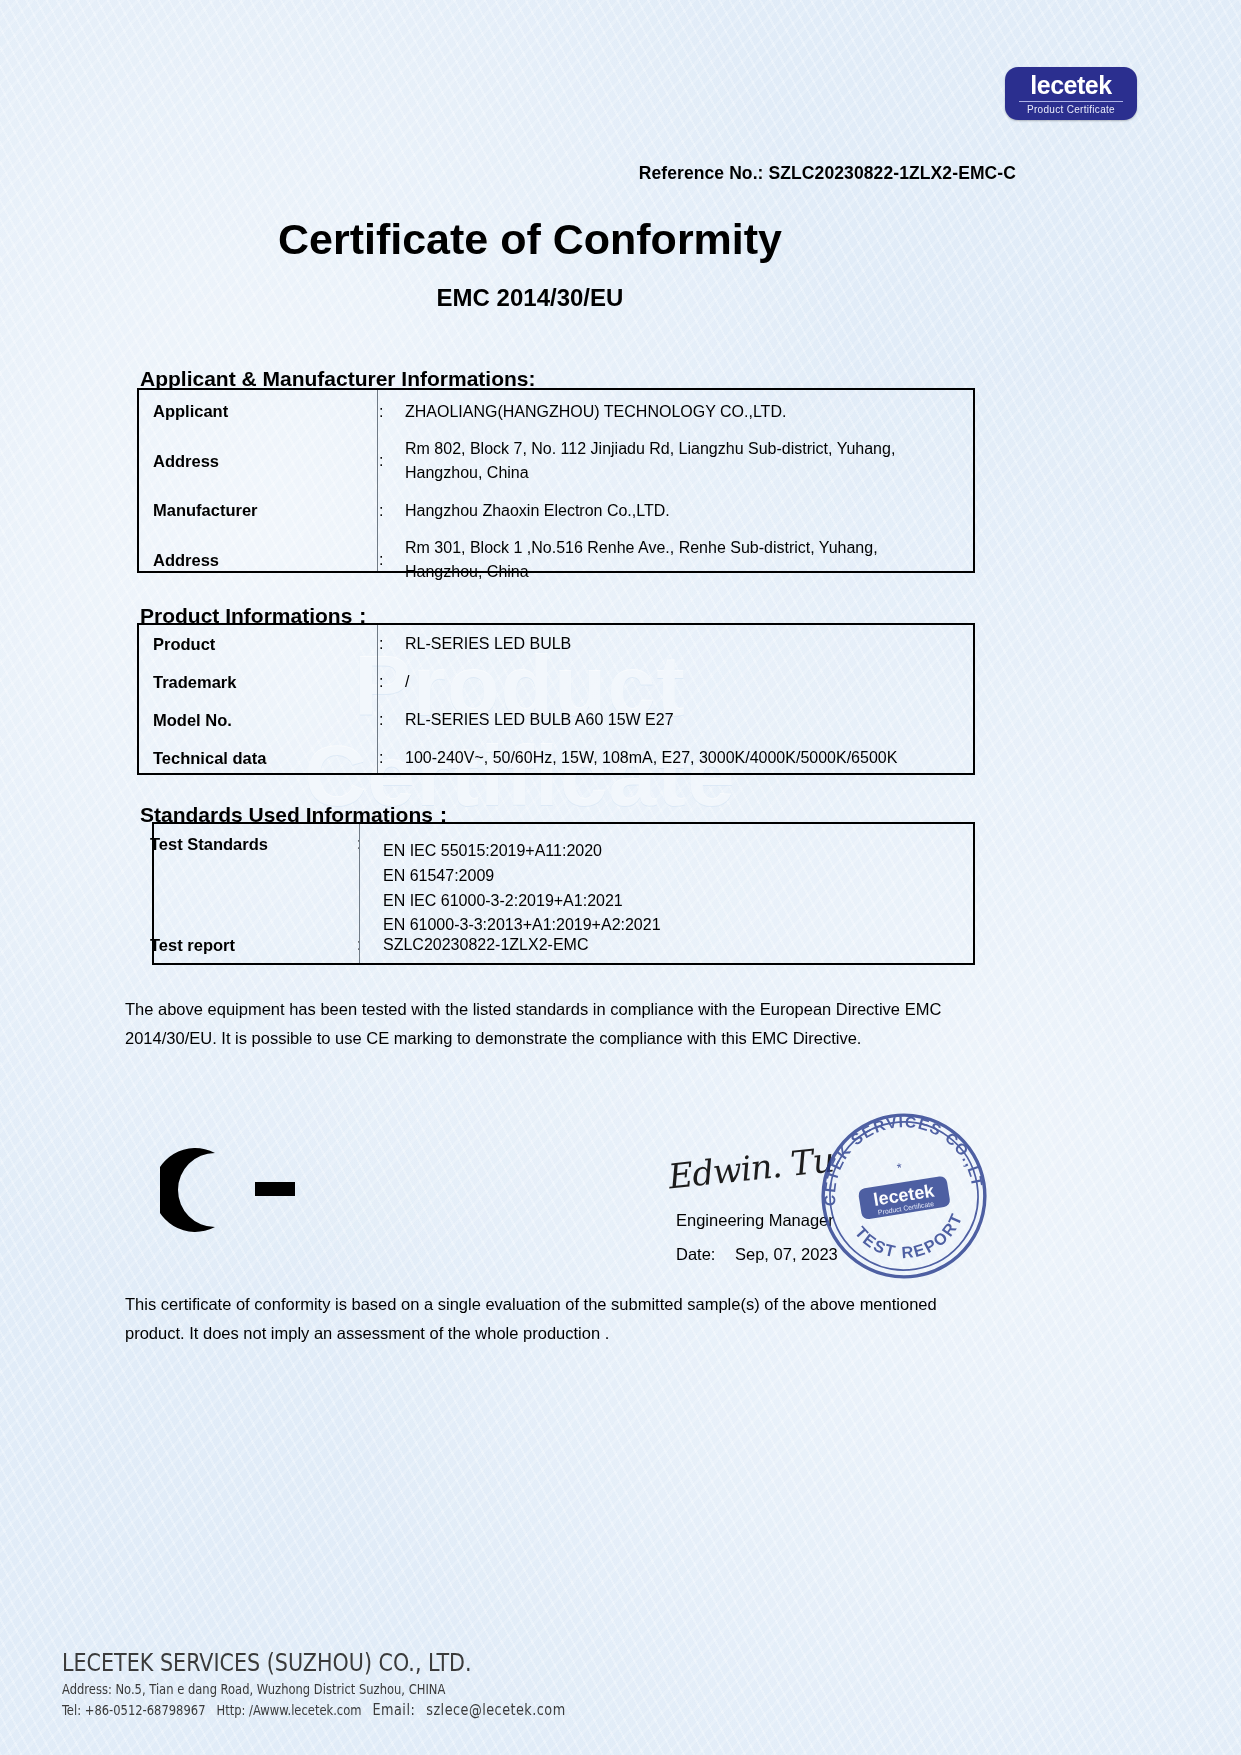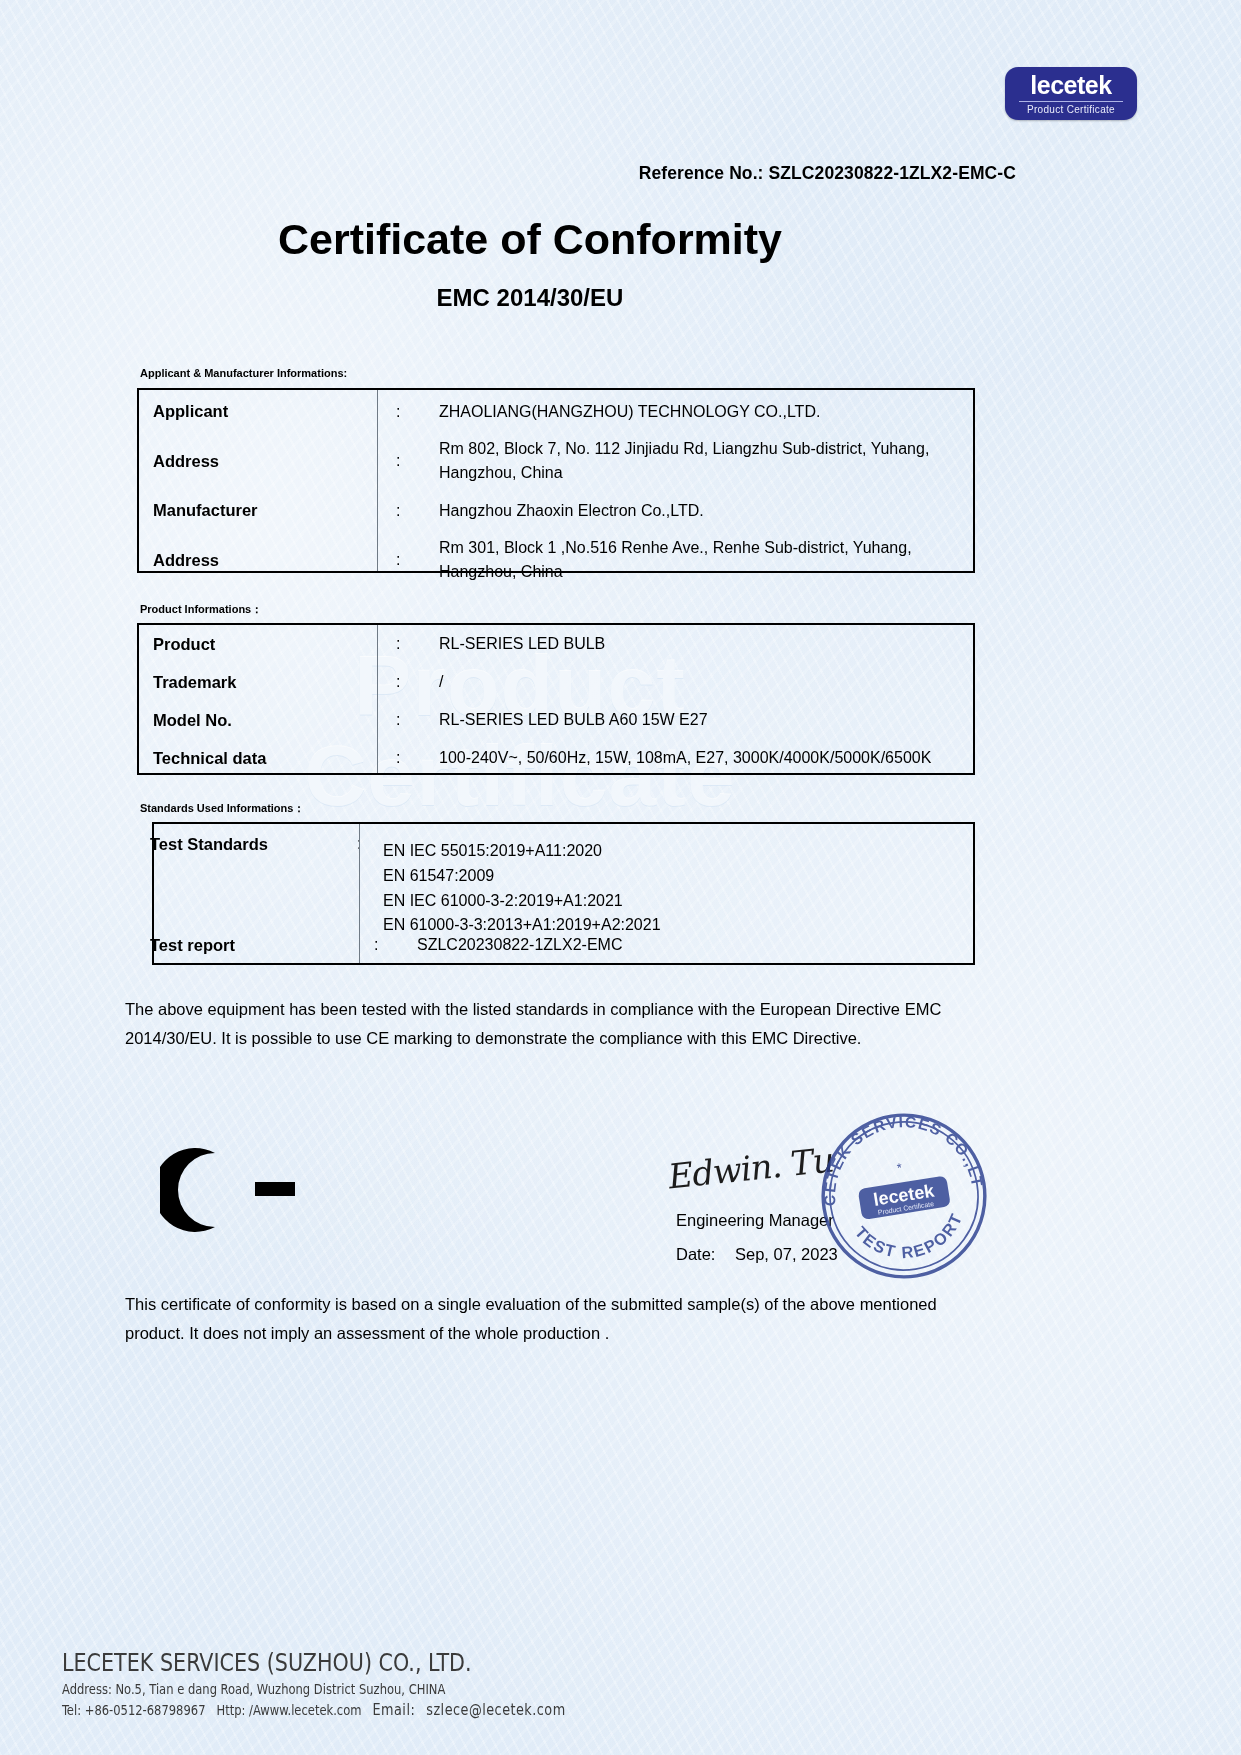--- a/index.html
+++ b/index.html
@@ -63,30 +63,30 @@
     letter-spacing:1px;
     line-height:1.05;
     text-align:center;
     pointer-events:none;
     text-shadow:0 1px 0 rgba(210,226,243,0.6);
   }
 
   
   .sec-label {
     position:absolute;
-    font-size:11px; font-weight:bold; color:#000;
+    font-size:21px; font-weight:bold; color:#000;
   }
   .tblbox {
     position:absolute;
     border:2.5px solid #000;
   }
   .tblbox .divider {
     position:absolute; top:0; bottom:0; width:1px; background:#6f7a85;
   }
-  .row { display:flex; align-items:center;gap:17px; }
+  .row { display:flex; align-items:center; }
   .lbl {
     width:240px; flex:none; font-weight:bold; font-size:16.5px;
     padding-left:14px; color:#000;
   }
   .colon { width:26px; flex:none; font-size:16px; color:#000; text-align:left; }
   .val { flex:1; font-size:16px; color:#000; line-height:1.5; padding-right:18px; }
 
   
   .para {
     position:absolute;

